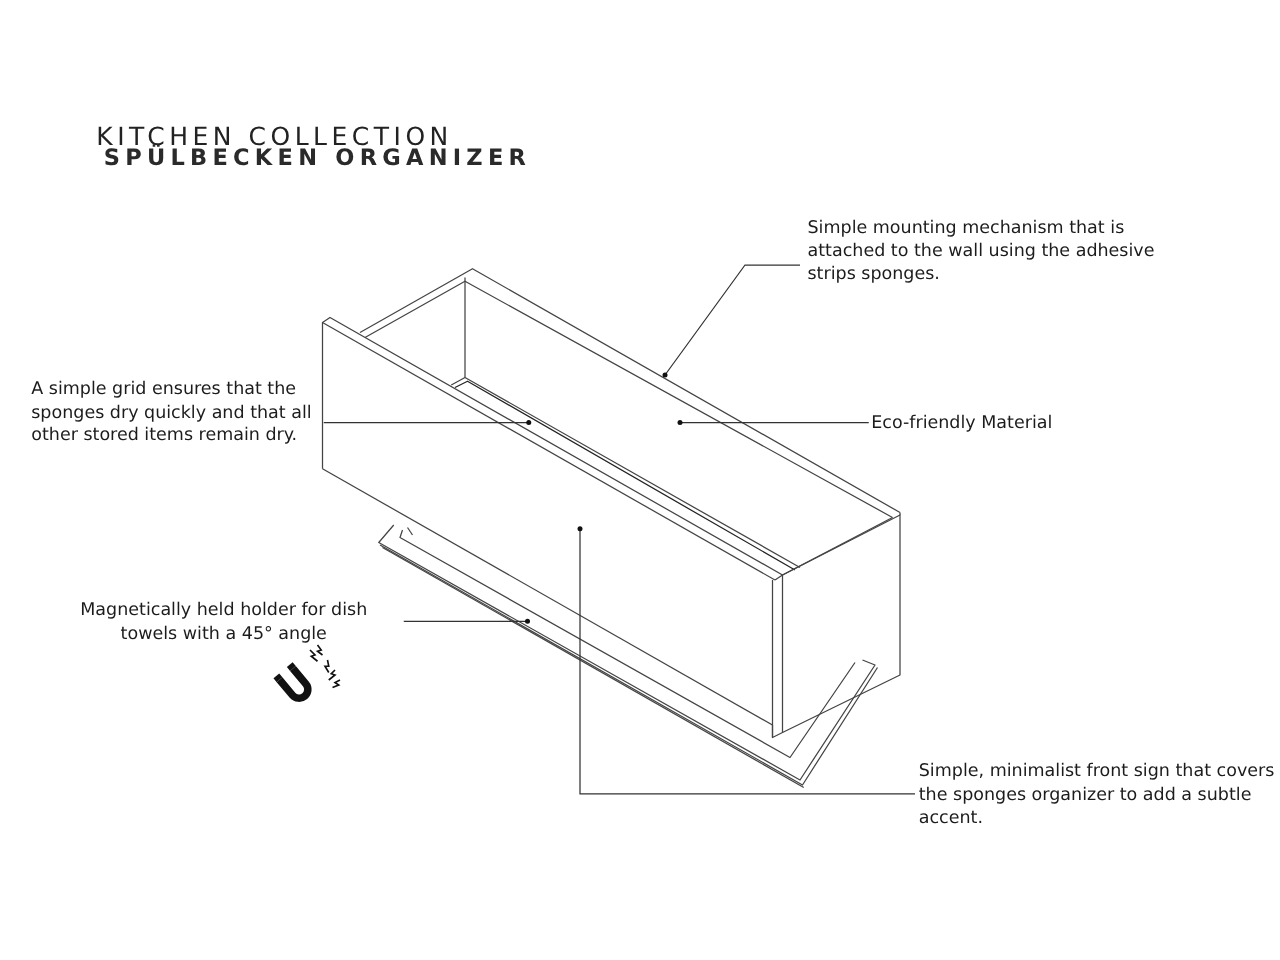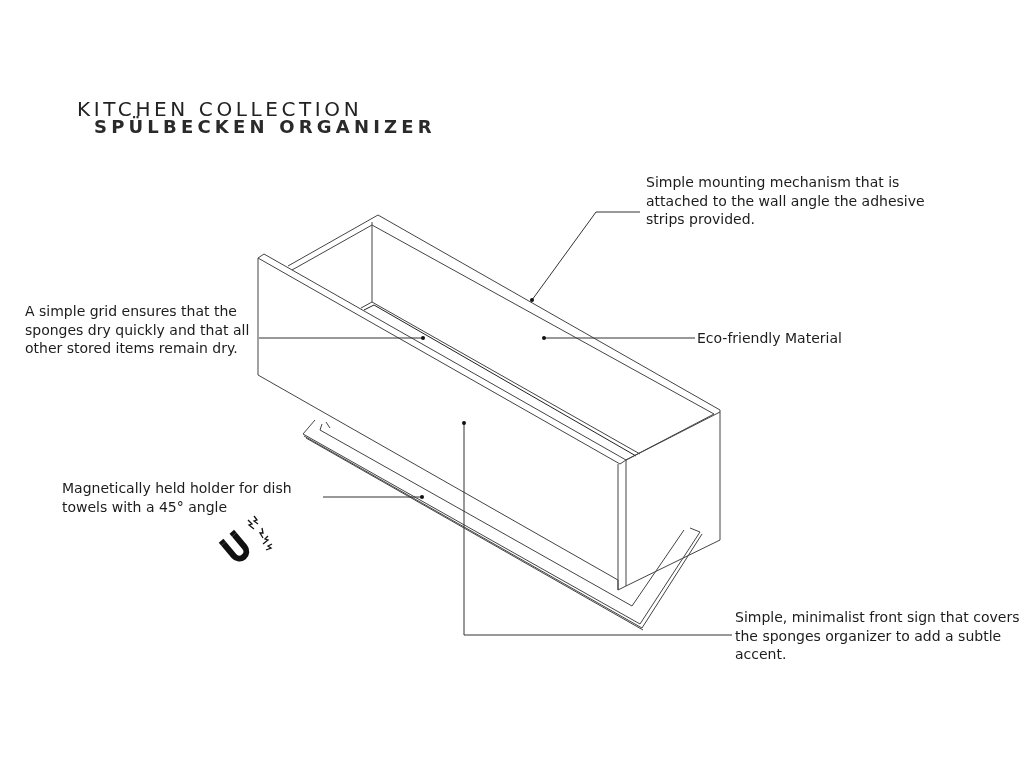--- a/index.html
+++ b/index.html
@@ -1,26 +1,26 @@
 <!DOCTYPE html>
 <html><head>
 <meta charset="utf-8">
 <style>
   html, body { margin:0; padding:0; background:#ffffff; }
   body { width:1024px; height:768px; position:relative; overflow:hidden;
          font-family:"DejaVu Sans", sans-serif; color:#1e1e1e; }
   .eyebrow { position:absolute; left:77px; top:97px; font-size:20px; letter-spacing:3.6px;
              font-weight:normal; color:#222; margin:0; }
-  .title { position:absolute; left:94px; top:116px; font-size:18px; letter-spacing:4.2px;
+  .title { position:absolute; left:83px; top:116px; font-size:18px; letter-spacing:4.2px;
            font-weight:bold; color:#2a2a2a; margin:0; }
   .note { position:absolute; font-size:14px; line-height:18.5px; color:#1c1c1c; margin:0; white-space:pre-line; }
   #n-mount { left:646px; top:173px; width:300px; }
   #n-grid { left:25px; top:302px; width:230px; }
   #n-eco { left:697px; top:329px; white-space:nowrap; }
-  #n-magnet { left:62px; top:479px; width:270px; }
+  #n-magnet { left:44px; top:479px; width:270px;text-align:center; }
   #n-sign { left:735px; top:608px; width:290px; }
   svg.drawing { position:absolute; left:0; top:0; }
   .magnet { position:absolute; left:218px; top:512px; width:60px; height:55px; }
 </style>
 </head>
 <body>
 
 <h2 class="eyebrow">KITCHEN COLLECTION</h2>
 <h1 class="title">SPÜLBECKEN ORGANIZER</h1>
 
@@ -64,21 +64,21 @@
   </g>
   <g fill="#111">
     <circle cx="532" cy="300" r="2"></circle>
     <circle cx="423" cy="338" r="2"></circle>
     <circle cx="544" cy="338" r="2"></circle>
     <circle cx="422" cy="497" r="2"></circle>
     <circle cx="464" cy="423" r="2"></circle>
   </g>
 </svg>
 
-<p class="note" id="n-mount">Simple mounting mechanism that is attached to the wall angle the adhesive strips provided.</p>
+<p class="note" id="n-mount">Simple mounting mechanism that is attached to the wall using the adhesive strips sponges.</p>
 <p class="note" id="n-grid">A simple grid ensures that the sponges dry quickly and that all other stored items remain dry.</p>
 <p class="note" id="n-eco">Eco-friendly Material</p>
 <p class="note" id="n-magnet">Magnetically held holder for dish towels with a 45° angle</p>
 <p class="note" id="n-sign">Simple, minimalist front sign that covers the sponges organizer to add a subtle accent.</p>
 
 <svg class="magnet" viewBox="0 0 60 55">
 
   <g transform="translate(20,38) rotate(-40)">
     <path d="M-10,-14 L-10,2 A10,10 0 0 0 10,2 L10,-14 L4,-14 L4,2 A4,4 0 0 1 -4,2 L-4,-14 Z" fill="#111"></path>
     <rect x="-10" y="-18" width="6" height="4" fill="#111"></rect>

